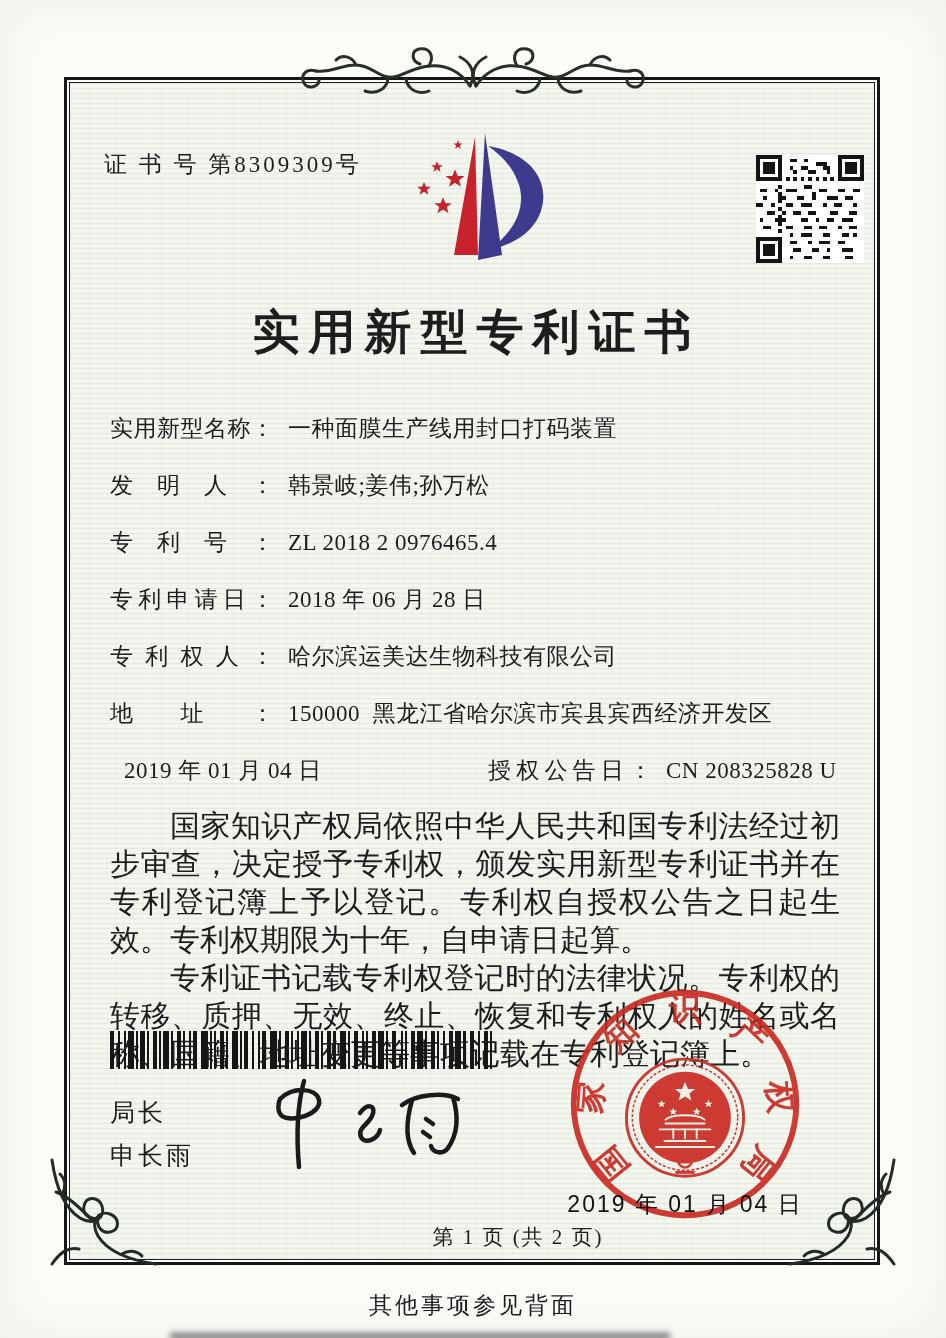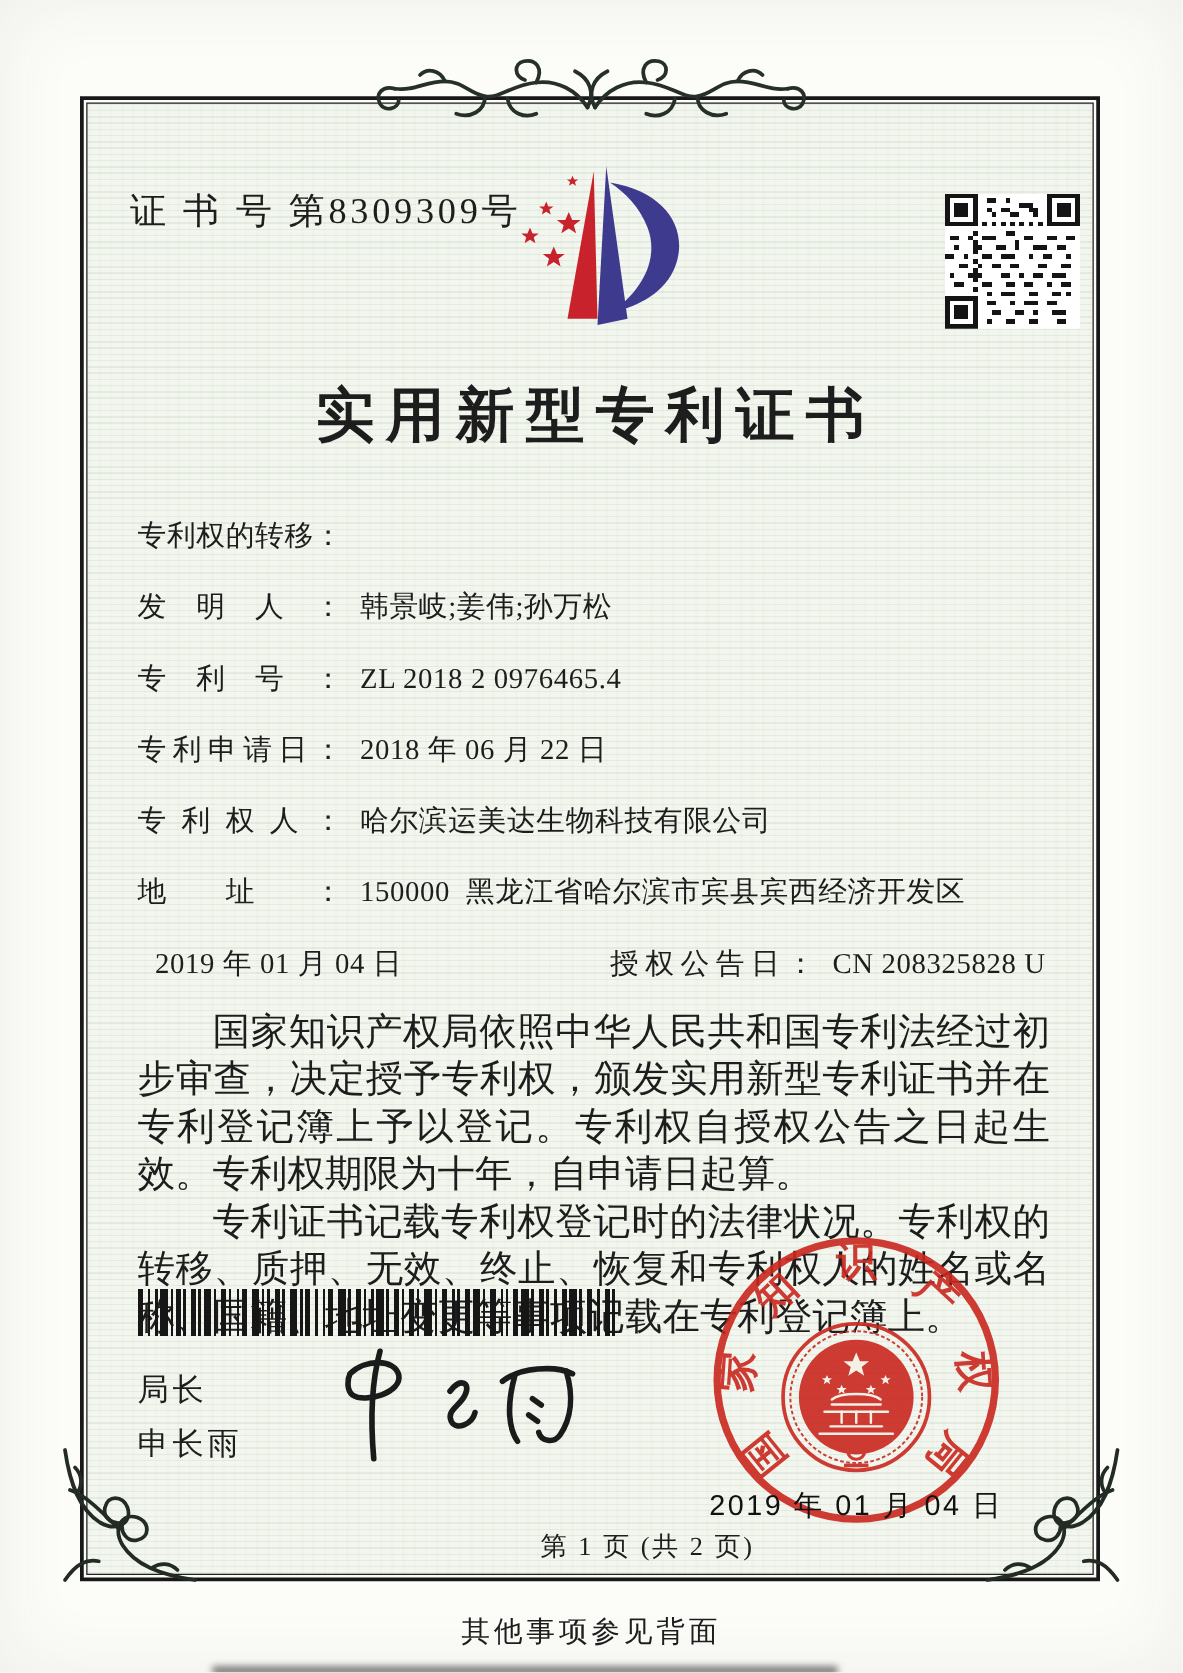--- a/index.html
+++ b/index.html
@@ -17,21 +17,21 @@
   }
   .frame-inner{
     position:absolute; left:2px; top:2px; right:2px; bottom:2px;
     border:1px solid #1f1f1f;
     background-color:#f3f6ee;
     background-image:
       repeating-linear-gradient(0deg, rgba(125,155,125,.13) 0 1px, rgba(255,255,255,0) 1px 5px),
       repeating-linear-gradient(90deg, rgba(190,205,185,.07) 0 2px, rgba(255,255,255,0) 2px 9px);
   }
   .cert-no{
-    position:absolute; left:34px; top:66px; font-size:29px; letter-spacing:3px;
+    position:absolute; left:34px; top:66px; font-size:23px; letter-spacing:3px;
   }
   .logo{ position:absolute; left:318px; top:44px; }
   .qr{ position:absolute; left:684px; top:72px; }
   .title{
     position:absolute; left:0; top:218px; width:100%;
     text-align:center; font-size:47px; font-weight:700;
     letter-spacing:9px; text-indent:9px;
   }
   .fields{ position:absolute; left:40px; right:36px; top:330px; font-size:23px; }
   .frow{ display:flex; align-items:baseline; height:57px; position:relative; }
@@ -167,33 +167,34 @@
           <path d="M9 23h2v1h-2z M14 23h1v1h-1z M17 23h3v1h-3z M22 23h2v1h-2z"></path>
           <path d="M10 25h2v1h-2z M15 25h2v1h-2z M19 25h1v1h-1z M23 25h3v1h-3z"></path>
           <path d="M9 27h1v1h-1z M13 27h2v1h-2z M18 27h2v1h-2z M24 27h2v1h-2z"></path>
         </g>
       </svg>
 
       <div class="title">实用新型专利证书</div>
 
       <div class="fields">
         <div class="frow">
-          <span class="flabel">专利权的转移：</span>
+          <span class="flabel">实用新型名称：</span>
+          <span class="fvalue">一种面膜生产线用封口打码装置</span>
         </div>
         <div class="frow">
           <span class="flabel">发明人：</span>
           <span class="fvalue">韩景岐;姜伟;孙万松</span>
         </div>
         <div class="frow">
           <span class="flabel">专利号：</span>
           <span class="fvalue">ZL 2018 2 0976465.4</span>
         </div>
         <div class="frow">
           <span class="flabel">专利申请日：</span>
-          <span class="fvalue">2018 年 06 月 22 日</span>
+          <span class="fvalue">2018 年 06 月 28 日</span>
         </div>
         <div class="frow">
           <span class="flabel">专利权人：</span>
           <span class="fvalue">哈尔滨运美达生物科技有限公司</span>
         </div>
         <div class="frow">
           <span class="flabel">地址：</span>
           <span class="fvalue">150000  黑龙江省哈尔滨市宾县宾西经济开发区</span>
         </div>
         <div class="frow">

